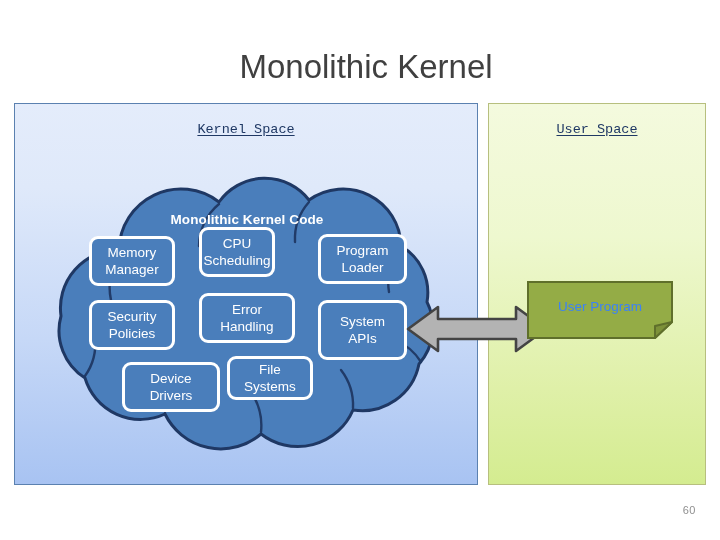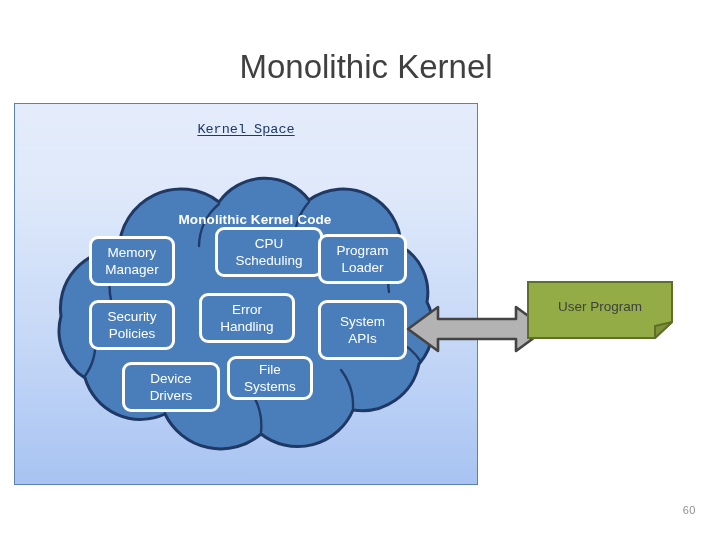--- a/index.html
+++ b/index.html
@@ -146,21 +146,21 @@
   }
   #user-program-label {
     position: absolute;
     left: 0;
     top: 0;
     width: 146px;
     height: 58px;
     display: flex;
     align-items: center;
     justify-content: center;
-    color: #404040;
+    color: #3b82f6;
     font-size: 13.5px;
     text-align: center;
     padding-bottom: 8px;
     box-sizing: border-box;
   }
 
   
   #page-number {
     position: absolute;
     right: 24px;
@@ -204,28 +204,28 @@
           <path d="M 378 106 A 54 54 0 0 0 366 150"></path>
           <path d="M 398 220 A 56 56 0 0 0 372 198"></path>
           <path d="M 330 266 A 58 58 0 0 0 318 228"></path>
           <path d="M 238 290 A 60 60 0 0 0 228 250"></path>
           <path d="M 142 270 A 58 58 0 0 0 136 232"></path>
           <path d="M 62 234 A 56 56 0 0 0 72 196"></path>
         </g>
       </svg>
     </div>
 
-    <div id="cloud-heading" style="left:0;top:108px;margin-left:8px;">Monolithic Kernel Code</div>
+    <div id="cloud-heading" style="left:0;top:108px;">Monolithic Kernel Code</div>
 
     <div class="kbox" style="left:74px; top:132px; width:86px; height:50px;justify-content:center;">
       <span style="white-space:pre-line;">Memory
 Manager</span>
     </div>
 
-    <div class="kbox" style="left:200px; top:123px; width:108px; height:50px;">
+    <div class="kbox" style="left:184px; top:123px; width:76px; height:50px;">
       <span style="white-space:pre-line;">CPU
 Scheduling</span>
     </div>
 
     <div class="kbox" style="left:303px; top:130px; width:89px; height:50px;">
       <span style="white-space:pre-line;">Program
 Loader</span>
     </div>
 
     <div class="kbox" style="left:184px; top:189px; width:96px; height:50px;">
@@ -248,20 +248,23 @@
 Drivers</span>
     </div>
 
     <div class="kbox" style="left:212px; top:252px; width:86px; height:44px;">
       <span style="white-space:pre-line;">File
 Systems</span>
     </div>
 
   </div>
 
+  <div class="panel" id="user-space-panel">
+    <div class="space-label" id="user-space-label">User Space</div>
+  </div>
 
   <div id="sys-api-arrow">
     <svg viewBox="0 0 146 62" xmlns="http://www.w3.org/2000/svg">
       <path d="
         M 4 31
         L 34 9
         L 34 21
         L 112 21
         L 112 9
         L 142 31

